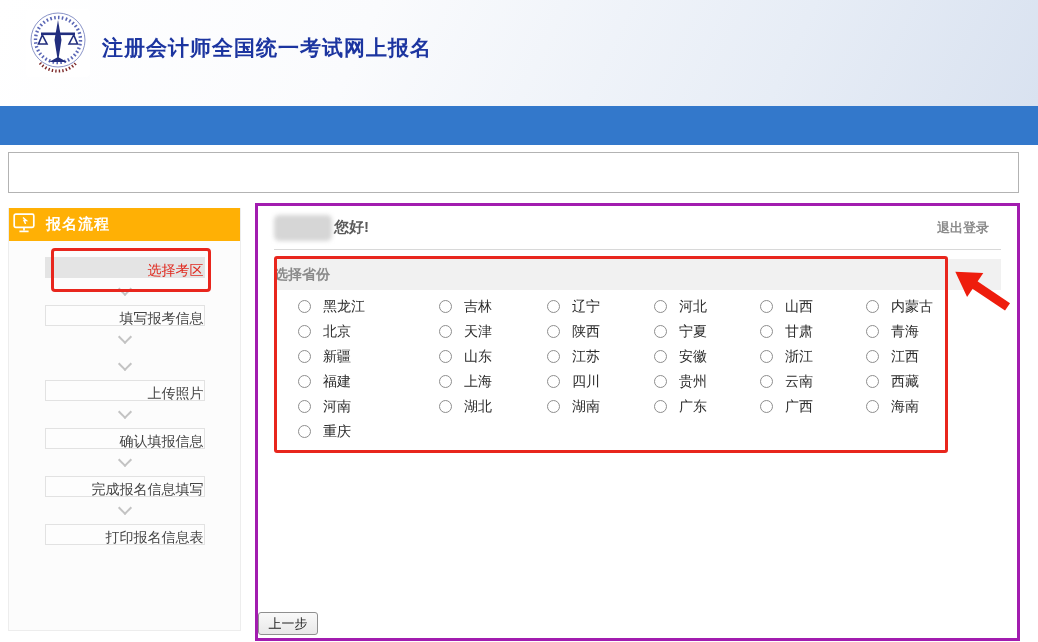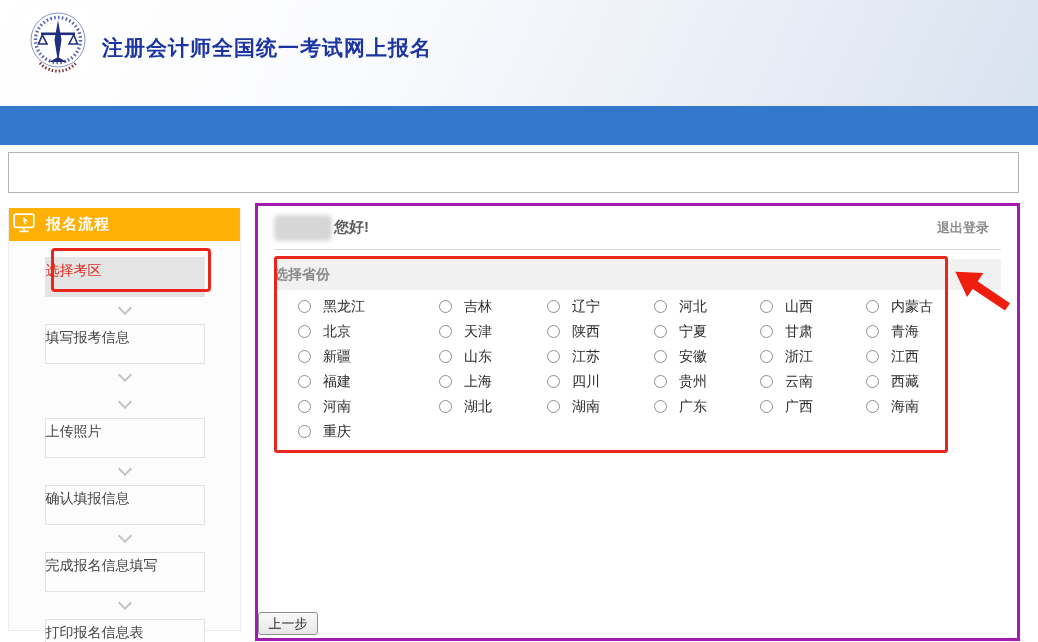--- a/index.html
+++ b/index.html
@@ -34,21 +34,21 @@
   
   .empty-box{position:absolute;left:8px;top:152px;width:1011px;height:41px;
     background:#fff;border:1px solid #b3b3b3;}
   
   .sidebar{position:absolute;left:8px;top:208px;width:233px;height:423px;
     background:#fcfcfc;border:1px solid #ededed;border-top:none;}
   .sidebar-header{height:33px;background:var(--accent_orange);
     display:flex;align-items:center;padding:0 4px;gap:11px;}
   .sidebar-header .title{color:#fff;font-size:15px;font-weight:bold;letter-spacing:1px;}
   .steps{display:flex;flex-direction:column;align-items:center;padding-top:16px;}
-  .step-btn{width:160px;height:40px;line-height:25px;text-align:left;
+  .step-btn{width:160px;height:21px;line-height:25px;text-align:right;
     background:#fdfdfd;border:1px solid #e2e2e2;font-size:14px;color:#444;cursor:pointer;}
   .step-btn.active{background:#e4e4e4;border-color:#e4e4e4;color:var(--active_step_red);}
   .chev-wrap{height:27px;display:flex;align-items:center;justify-content:center;}
   .chev{display:inline-block;width:10px;height:10px;margin-top:-6px;
     border-right:2px solid #c3c3c3;border-bottom:2px solid #c3c3c3;transform:rotate(45deg);}
   .sidebar-annotation{position:absolute;left:42px;top:40px;width:160px;height:44px;
     border:3px solid var(--annotation_red);border-radius:4px;pointer-events:none;z-index:5;}
   
   .main-panel{position:absolute;left:255px;top:203px;width:765px;height:438px;
     background:#fff;border:3px solid #a21caf;}

